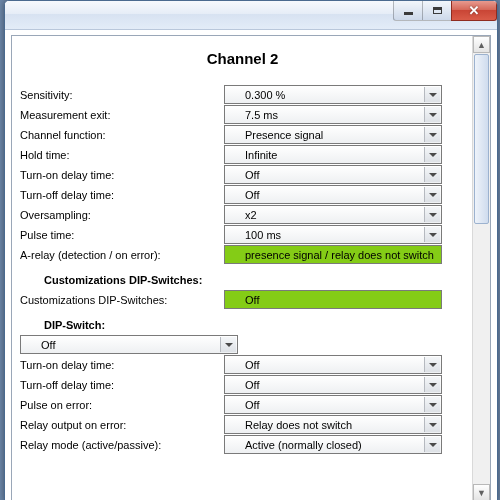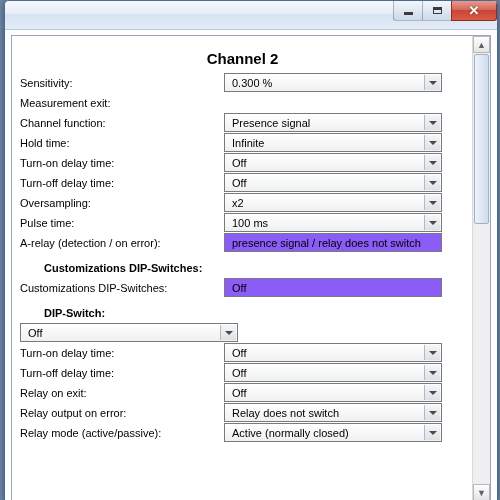--- a/index.html
+++ b/index.html
@@ -120,21 +120,21 @@
     top:18px; height:170px;
     background: linear-gradient(to right,#eef3fa,#cfdcee);
     border:1px solid #9cb2cf;
     border-radius:2px;
     box-sizing:border-box;
   }
   h2.channel {
     font-size: 15px;
     font-weight: bold;
     text-align: center;
-    margin: 8px 0 6px 0;
+    margin: 8px 0 18px 0;
     color: #000;
   }
   .row {
     display: flex;
     align-items: center;
     height: 19px;
     margin-bottom: 1px;
   }
   .lbl {
     width: 200px;
@@ -144,26 +144,26 @@
   }
   .ctrl {
     position: relative;
     flex: 0 0 218px;
     height: 19px;
     border: 1px solid #7a7a7a;
     background: linear-gradient(to bottom,#ffffff,#eef0f2);
     box-sizing: border-box;
     display: flex;
     align-items: center;
-    padding: 0 16px 0 7px;
+    padding: 0 16px 0 20px;
     font-size: 11px;
     color: #000;
   }
   .ctrl.readonly {
-    background: #8b5cf6;
+    background: #84cc16;
     padding-right: 5px;
   }
   .ctrl .arrow {
     position: absolute;
     right: 1px;
     top: 1px;
     bottom: 1px;
     width: 15px;
     background: linear-gradient(to bottom,#f4f6f8,#dde1e6);
     border-left: 1px solid #b5b9bf;
@@ -216,20 +216,24 @@
 
       <div class="row">
         <div class="lbl">Sensitivity:</div>
         <div class="ctrl">
             <span>0.300 %</span>
             <span class="arrow"></span>
           </div>
       </div>
       <div class="row">
         <div class="lbl">Measurement exit:</div>
+        <div class="ctrl">
+            <span>7.5 ms</span>
+            <span class="arrow"></span>
+          </div>
       </div>
       <div class="row">
         <div class="lbl">Channel function:</div>
         <div class="ctrl">
             <span>Presence signal</span>
             <span class="arrow"></span>
           </div>
       </div>
       <div class="row">
         <div class="lbl">Hold time:</div>
@@ -296,21 +300,21 @@
           </div>
       </div>
       <div class="row">
         <div class="lbl">Turn-off delay time:</div>
         <div class="ctrl">
             <span>Off</span>
             <span class="arrow"></span>
           </div>
       </div>
       <div class="row">
-        <div class="lbl">Relay on exit:</div>
+        <div class="lbl">Pulse on error:</div>
         <div class="ctrl">
             <span>Off</span>
             <span class="arrow"></span>
           </div>
       </div>
       <div class="row">
         <div class="lbl">Relay output on error:</div>
         <div class="ctrl">
             <span>Relay does not switch</span>
             <span class="arrow"></span>

